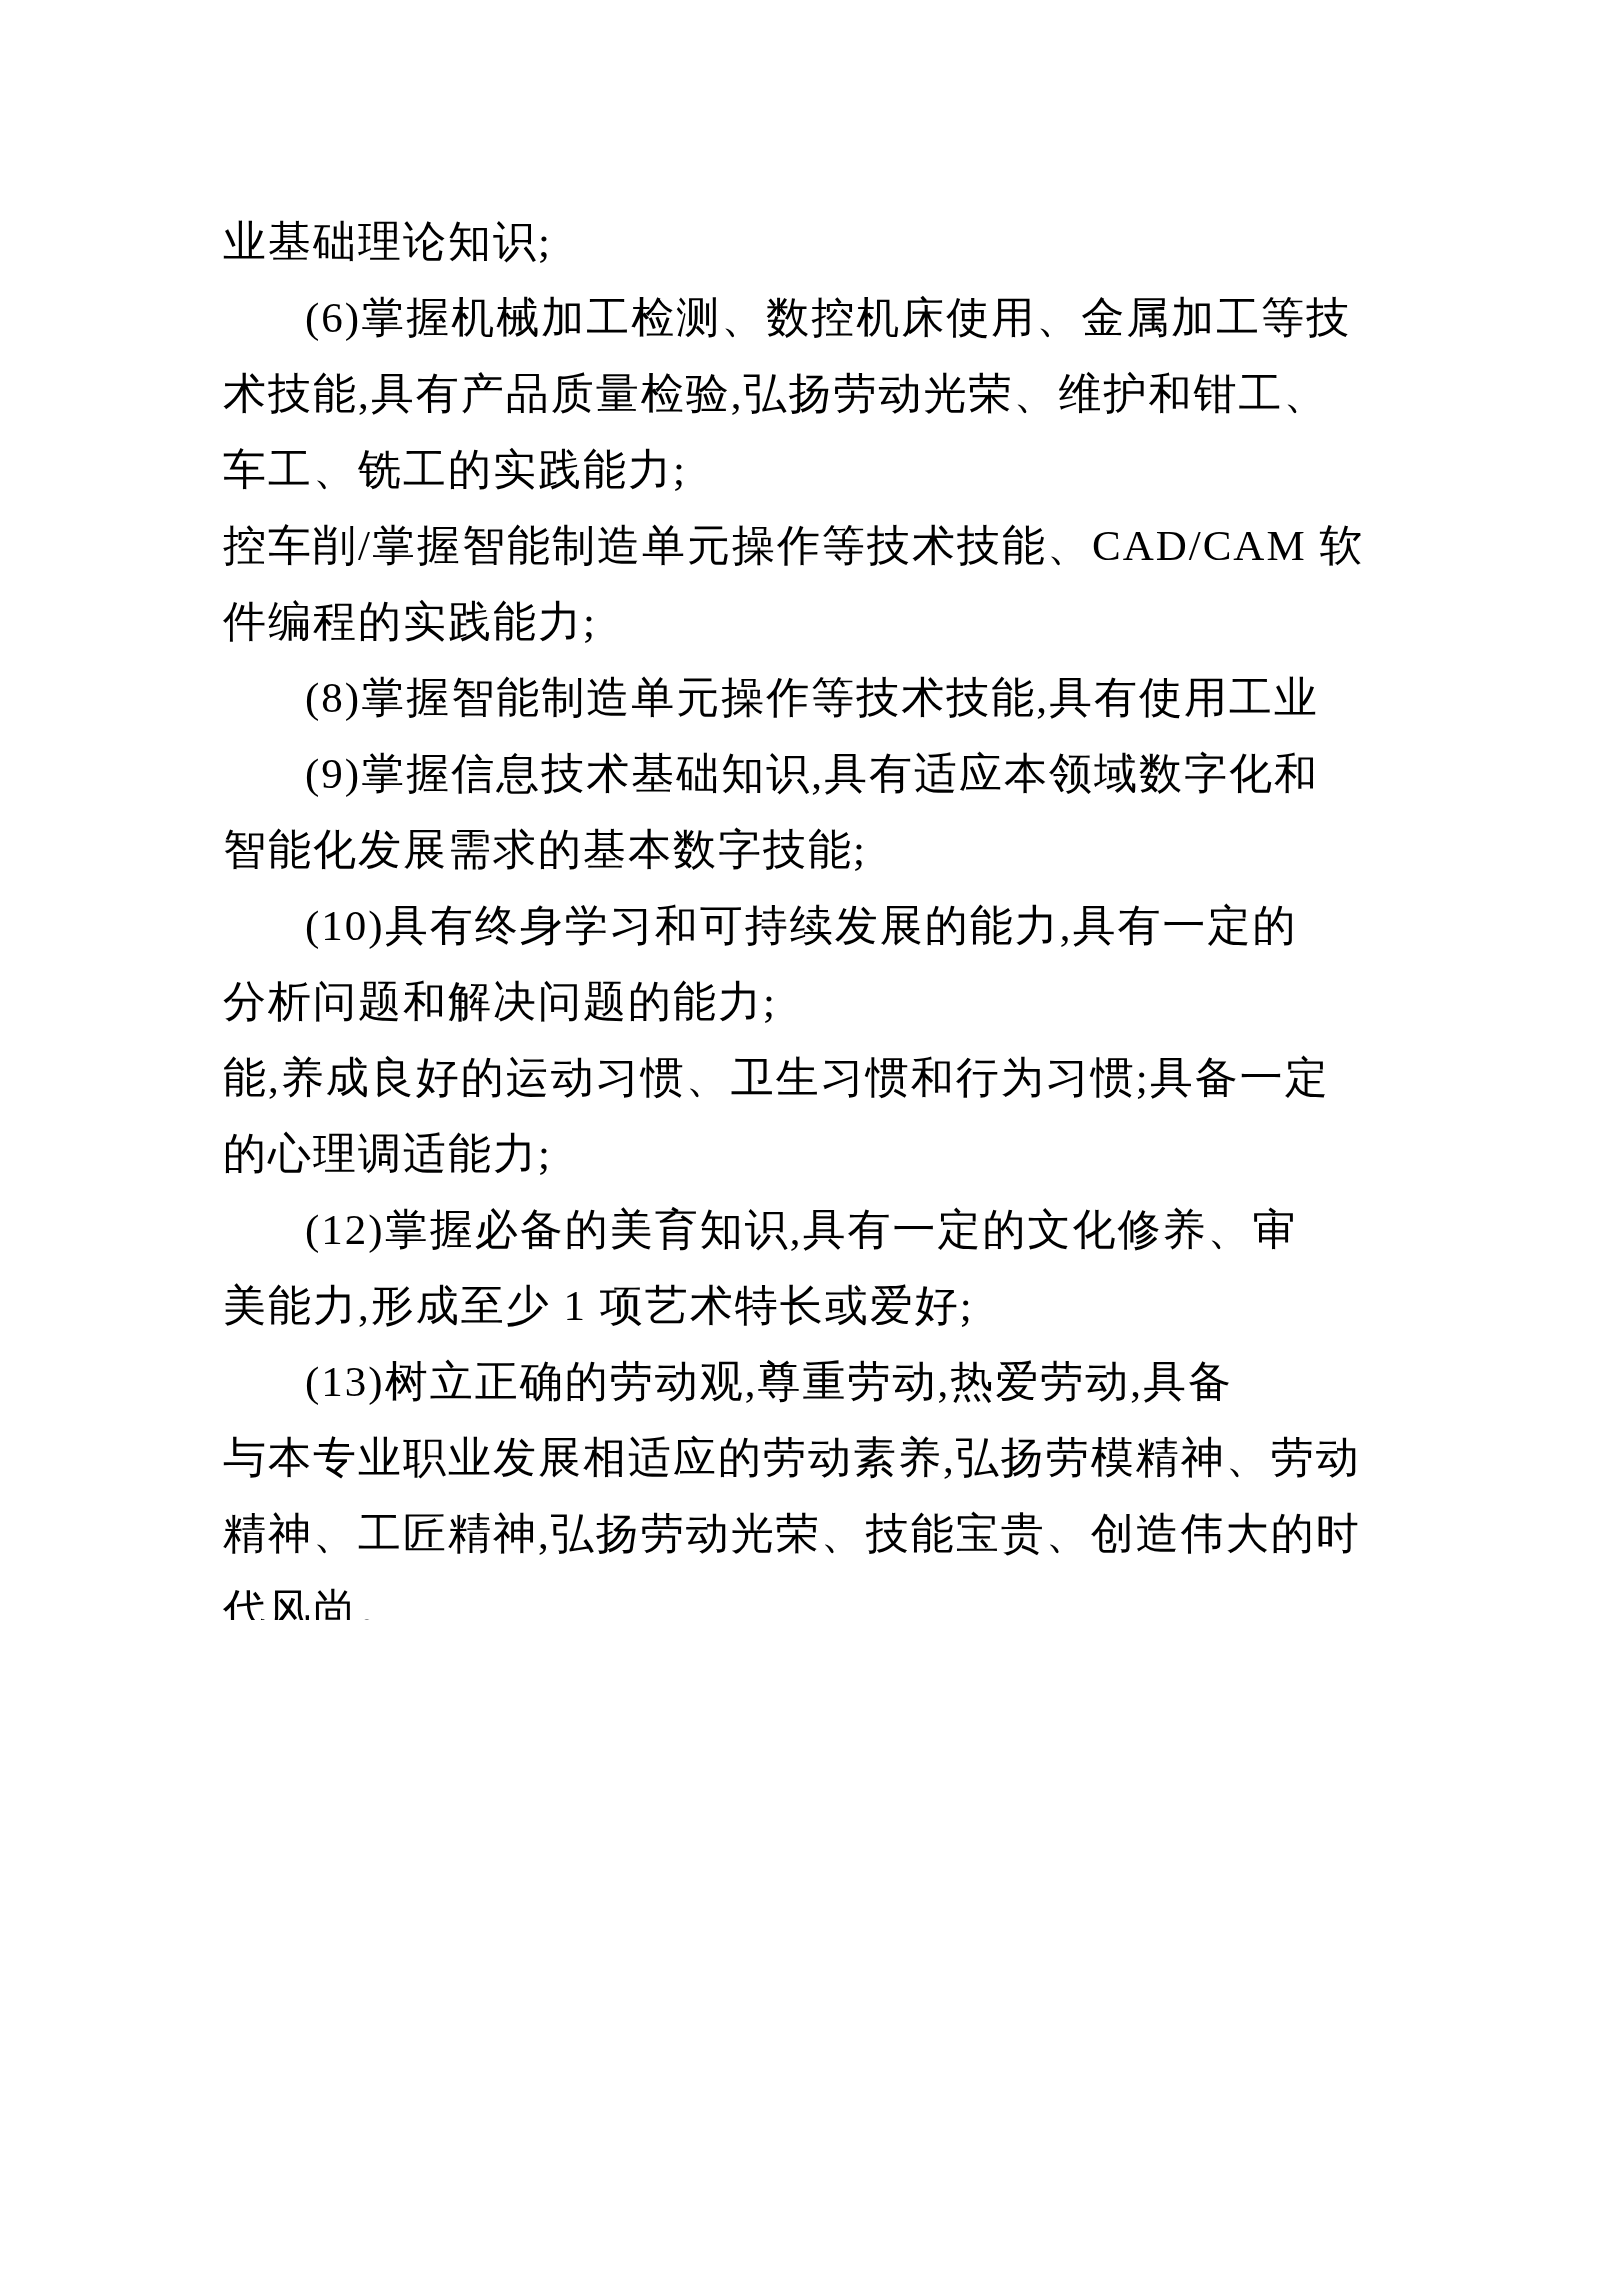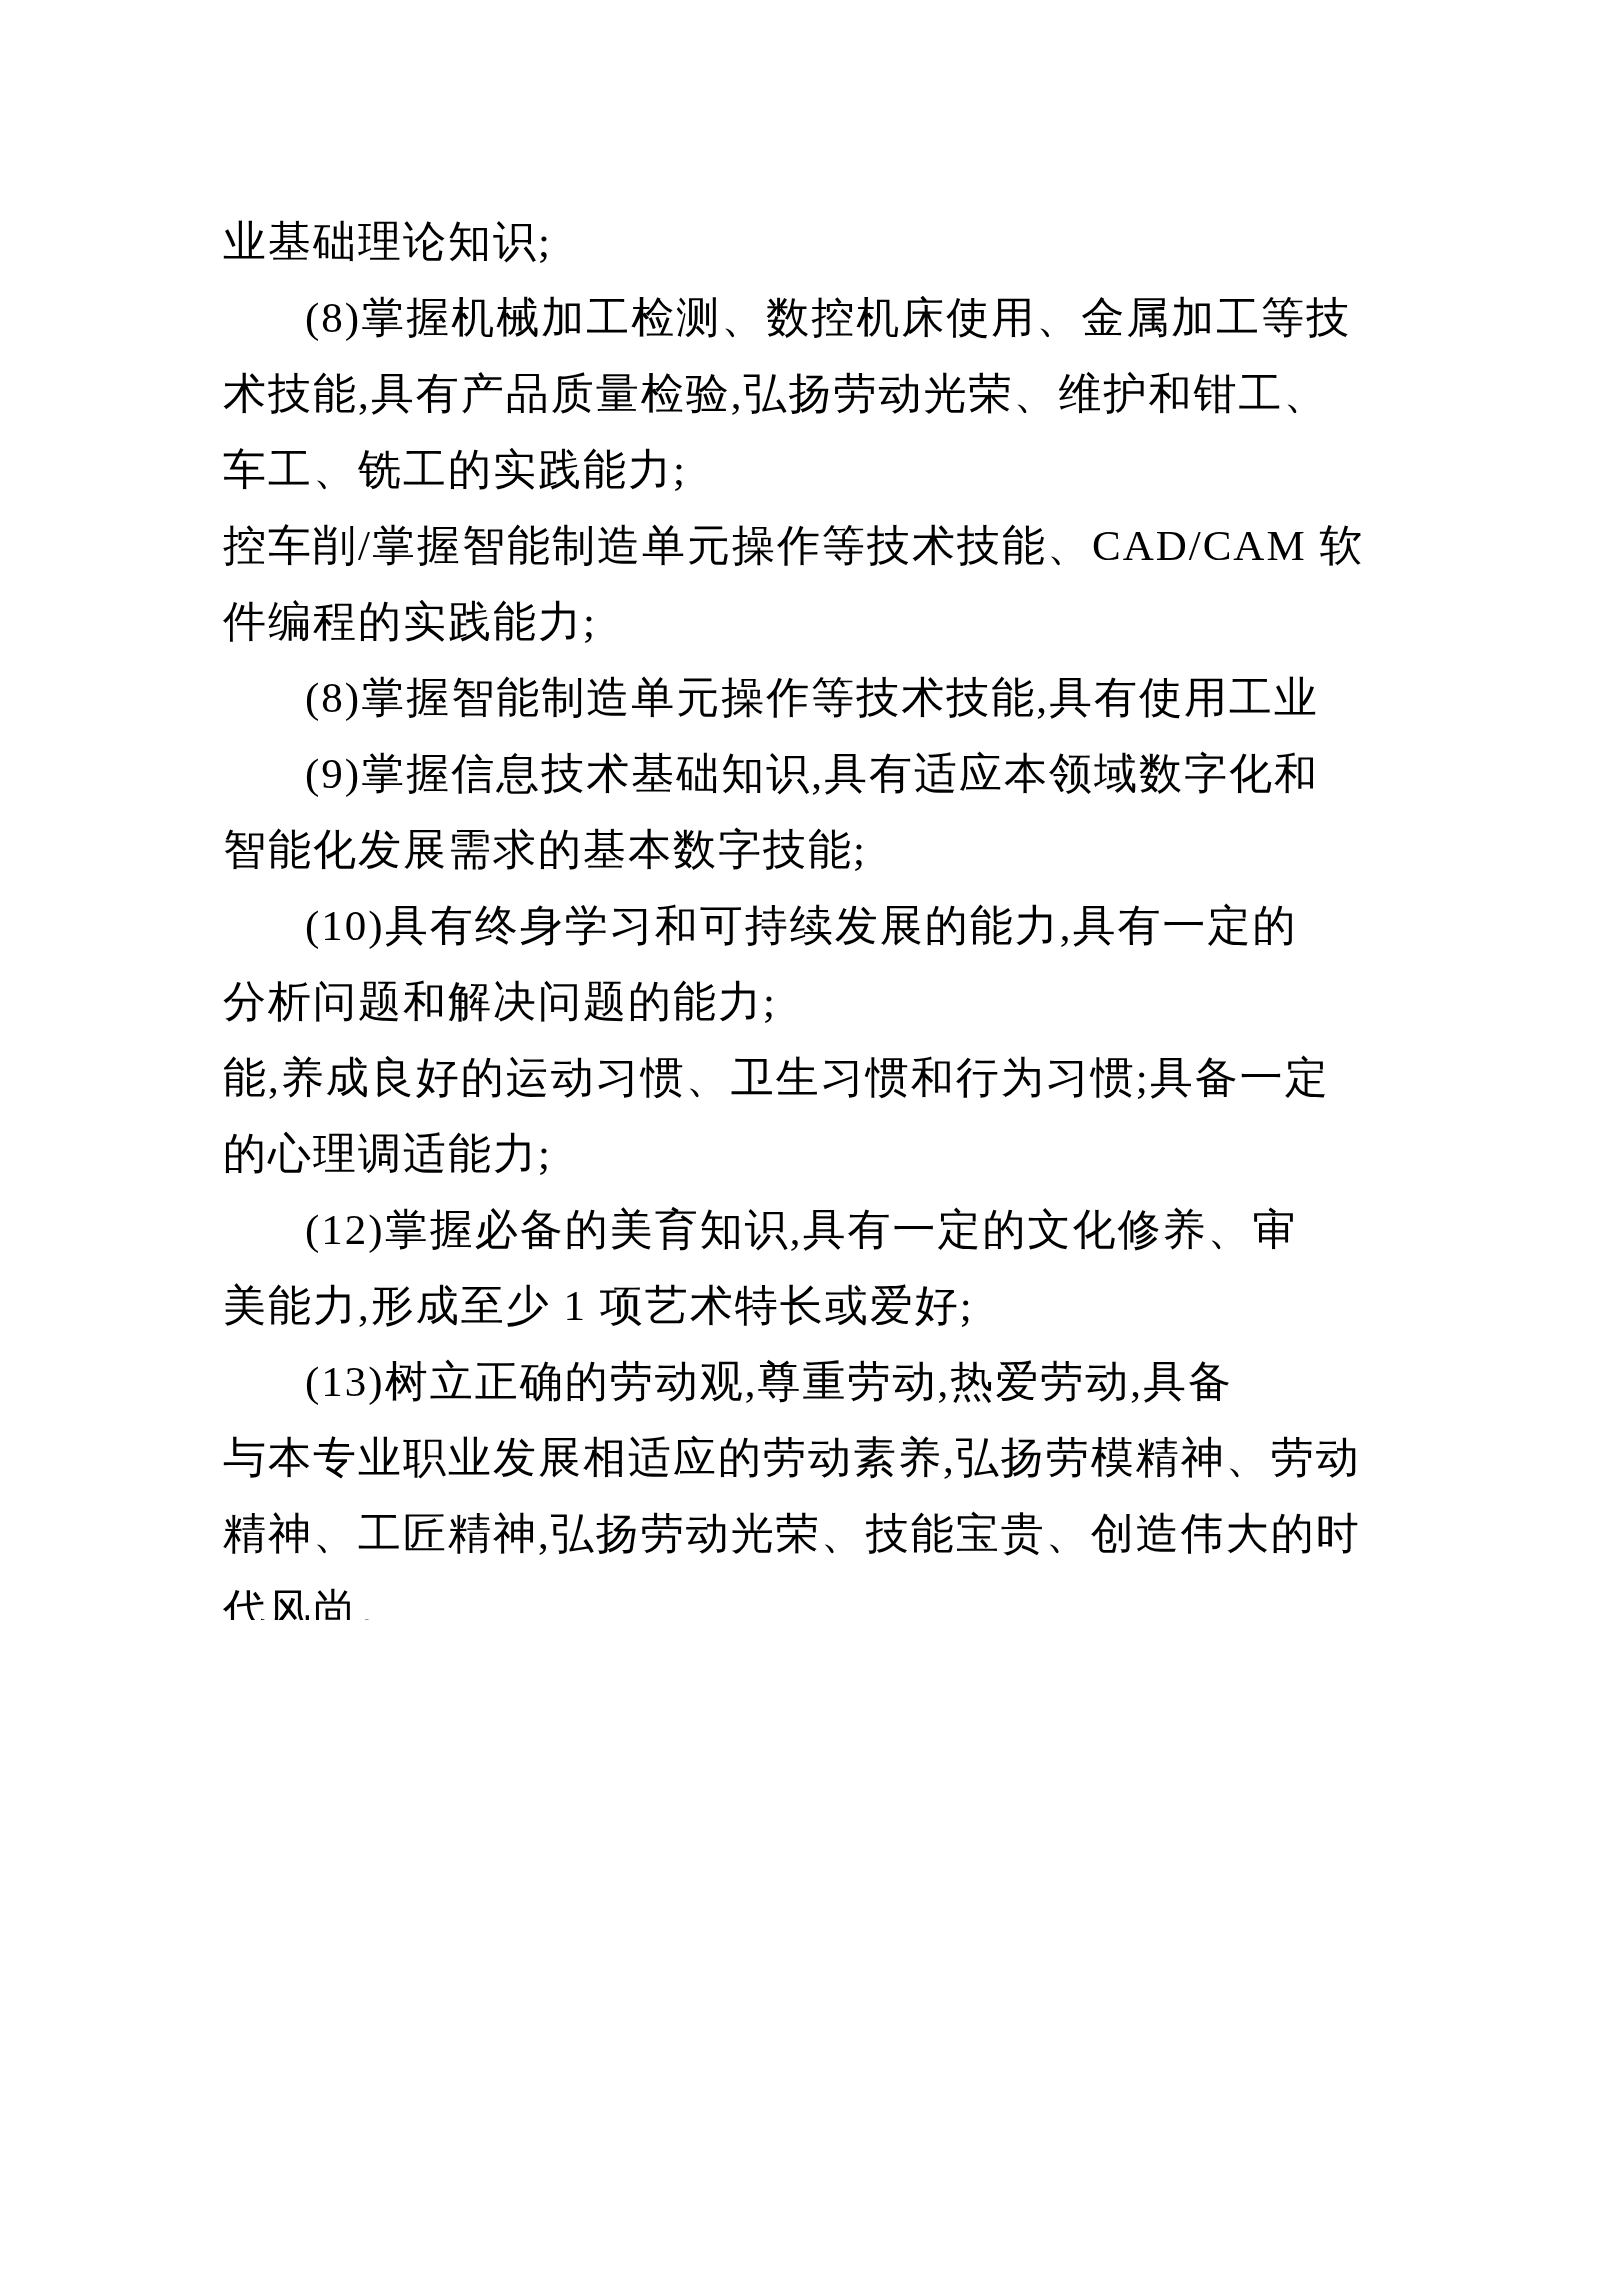--- a/index.html
+++ b/index.html
@@ -44,21 +44,21 @@
     white-space: pre;
     color: #000000;
   }
 </style>
 </head>
 <body>
 
 <main class="page">
   <section class="text-block">
       <div class="line">业基础理论知识;</div>
-      <div class="line indent">(8)掌握机械加工检测、数控机床使用、金属加工等技</div>
+      <div class="line indent">(6)掌握机械加工检测、数控机床使用、金属加工等技</div>
       <div class="line">术技能,具有产品质量检验,弘扬劳动光荣、维护和钳工、</div>
       <div class="line">车工、铣工的实践能力;</div>
       <div class="line">控车削/掌握智能制造单元操作等技术技能、CAD/CAM 软</div>
       <div class="line">件编程的实践能力;</div>
       <div class="line indent">(8)掌握智能制造单元操作等技术技能,具有使用工业</div>
       <div class="line indent">(9)掌握信息技术基础知识,具有适应本领域数字化和</div>
       <div class="line">智能化发展需求的基本数字技能;</div>
       <div class="line indent">(10)具有终身学习和可持续发展的能力,具有一定的</div>
       <div class="line">分析问题和解决问题的能力;</div>
       <div class="line">能,养成良好的运动习惯、卫生习惯和行为习惯;具备一定</div>

